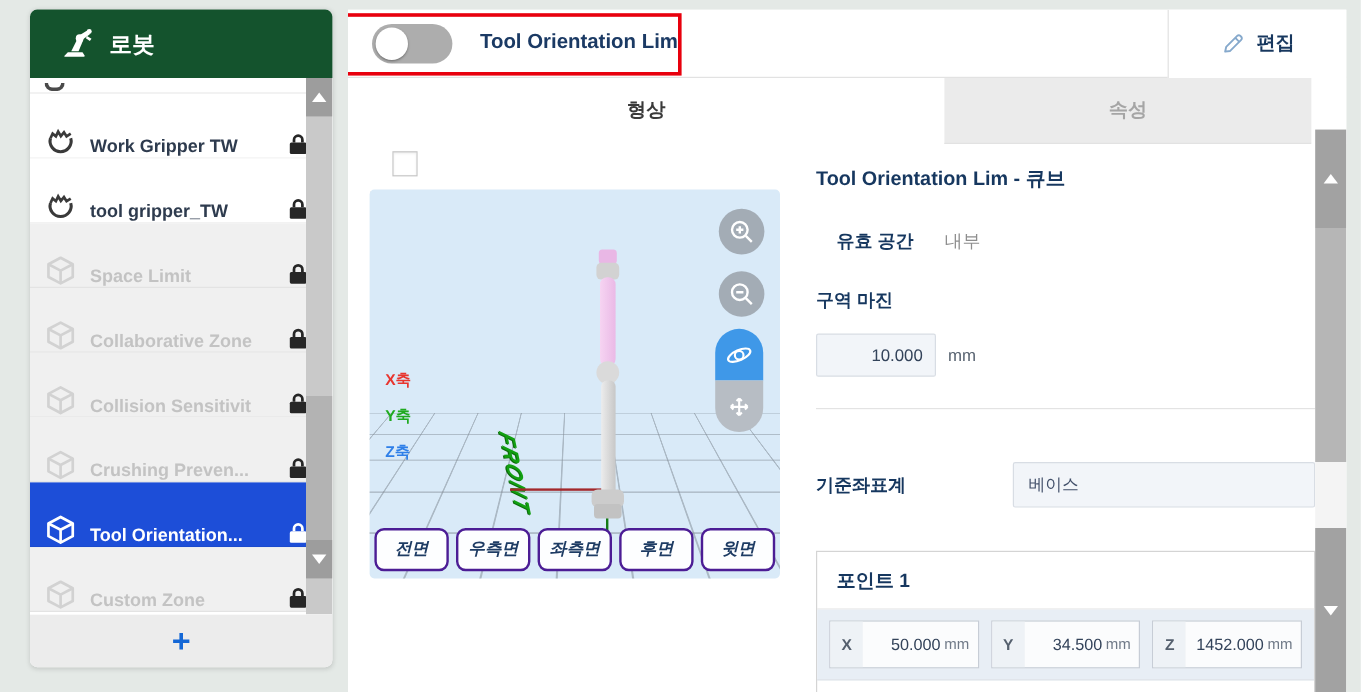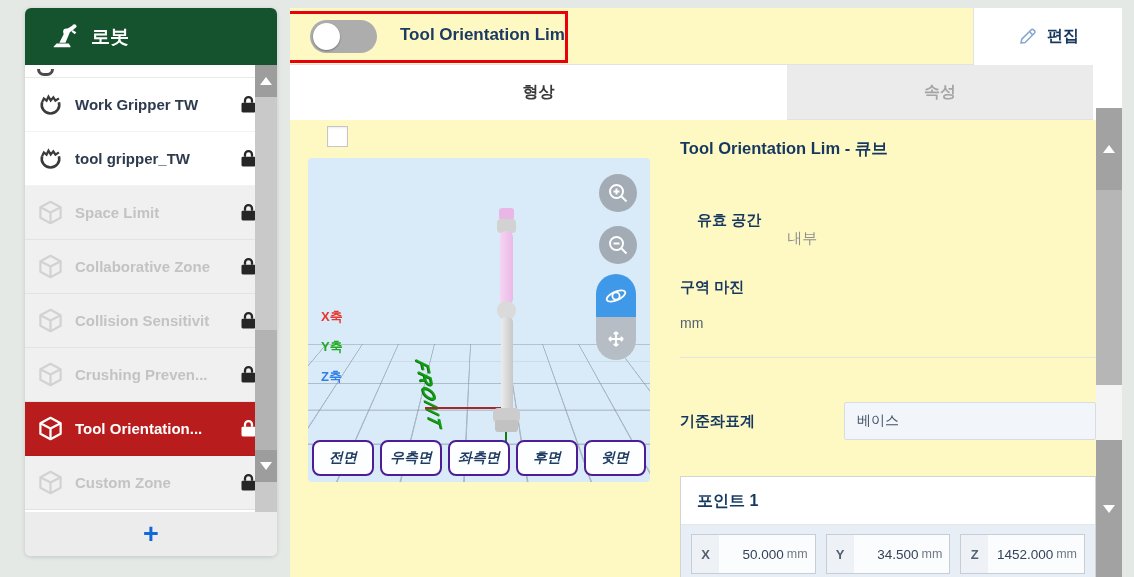--- a/index.html
+++ b/index.html
@@ -9,43 +9,43 @@
   
   .sidebar { position:absolute; left:25px; top:8px; width:252px; height:548px;
              border-radius:6px; box-shadow:0 1px 4px rgba(0,0,0,.15); background:#fff; }
   .sidebar-header { height:57px; background:#14532d; border-radius:6px 6px 0 0;
                     display:flex; align-items:center; padding-left:25px; gap:11px; }
   .sidebar-title { color:#fff; font-size:19px; font-weight:bold; }
   .sidebar-body { position:relative; height:447px; background:#fff; overflow:hidden; }
   .partial-row { height:13px; background:#fff; border-bottom:1px solid #e9e9e9; position:relative; }
   .partial-row .sliver { position:absolute; left:12px; top:4px; width:17px; height:7px;
                          border:3px solid #4a4a4a; border-top:none; border-radius:0 0 9px 9px; }
-  .s-row { height:54px; display:flex; align-items:center; padding:0 6px 0 12px;
+  .s-row { height:54px; display:flex; align-items:flex-end; padding:0 6px 0 12px;
            border-bottom:1px solid rgba(0,0,0,.05); width:240px; }
   .s-row .ic { width:27px; height:27px; flex:0 0 27px; margin-right:11px; color:#3a3a3a; }
   .s-row .lbl { flex:1; font-size:15px; font-weight:bold; color:#2e3b4e; white-space:nowrap; overflow:hidden; }
   .s-row .lock { width:21px; height:21px; flex:0 0 21px; color:#262626; }
   .s-row.disabled { background:#f0f0f0; }
   .s-row.disabled .lbl { color:#c3c3c3; }
   .s-row.disabled .ic { color:#d2d2d2; }
-  .s-row.selected { background:#b91c1c; }
+  .s-row.selected { background:#1d4ed8; }
   .s-row.selected .lbl, .s-row.selected .ic, .s-row.selected .lock { color:#fff; }
   .side-scroll { position:absolute; right:0; top:0; width:22px; height:447px; background:#c9c9c9; }
   .side-scroll .btn-up, .side-scroll .btn-dn { position:absolute; left:0; width:22px; height:32px;
         background:#9d9d9d; display:flex; align-items:center; justify-content:center; }
   .side-scroll .btn-up { top:0; } .side-scroll .btn-dn { bottom:30px; }
   .side-scroll .thumb { position:absolute; left:0; top:265px; width:22px; height:145px; background:#b3b3b3; }
   .tri-up { width:0; height:0; border-left:6px solid transparent; border-right:6px solid transparent; border-bottom:8px solid #fff; }
   .tri-dn { width:0; height:0; border-left:6px solid transparent; border-right:6px solid transparent; border-top:8px solid #fff; }
   .sidebar-add { height:44px; background:#ececec; border-radius:0 0 6px 6px;
                  display:flex; align-items:center; justify-content:center; }
   .sidebar-add span { color:#1467d6; font-size:27px; font-weight:bold; line-height:1; }
 
   
-  .main { position:absolute; left:290px; top:8px; width:832px; height:569px; background:#fef9c3; overflow:hidden; }
+  .main { position:absolute; left:290px; top:8px; width:832px; height:569px; background:#ffffff; overflow:hidden; }
   .main-header { position:relative; height:57px; border-bottom:1px solid #e2e2e2; }
   .annotation { position:absolute; left:-3px; top:3px; width:281px; height:52px;
                 border:3px solid #e8000d; pointer-events:none; z-index:5; }
   .toggle { position:absolute; left:20px; top:12px; width:67px; height:33px;
             background:#adadad; border-radius:17px; }
   .toggle .knob { position:absolute; left:3px; top:3px; width:27px; height:27px;
                   background:#fff; border-radius:50%; box-shadow:0 1px 2px rgba(0,0,0,.35); }
   .main-title { position:absolute; left:110px; top:17px; font-size:17px; font-weight:bold; color:#1b3a64; }
   .edit-btn { position:absolute; right:0; top:0; width:149px; height:57px; border-left:1px solid #e2e2e2;
               display:flex; align-items:center; justify-content:center; gap:9px; background:#fff; }
@@ -97,21 +97,21 @@
   .r-base  { position:absolute; left:187px; top:262px; width:23px; height:12px; background:#c2c2c2; border-radius:3px; }
   .view-btns { position:absolute; left:4px; right:4px; bottom:6px; display:flex; gap:6px; z-index:3; }
   .view-btns button { flex:1; height:36px; background:#fdfeff; border:2px solid #4c1d95; border-radius:8px;
                       font-size:14px; font-weight:bold; color:#1e3c64; font-family:inherit;font-style:italic; }
 
   
   .props { position:absolute; left:390px; top:112px; width:416px; }
   .p-title { margin-top:18px; font-size:16.5px; font-weight:bold; color:#16375f; }
   .p-valid { margin-top:32px; display:flex; align-items:center; gap:26px; }
   .p-valid .l { font-size:15px; font-weight:bold; color:#16375f;margin-left:17px; }
-  .p-valid .v { font-size:15px; color:#8e8e8e;margin-top:37px; }
+  .p-valid .v { font-size:15px; color:#8e8e8e; }
   .p-margin-lbl { margin-top:30px; font-size:15px; font-weight:bold; color:#16375f; }
   .p-margin-row { margin-top:18px; display:flex; align-items:center; gap:10px; }
   .num-input { width:100px; height:36px; background:#f2f5f9; border:1px solid #d8dde4; border-radius:2px;
                text-align:right; padding:0 10px; font-size:14px; color:#33435a; font-family:inherit; }
   .unit { font-size:14px; color:#55606e; }
   .p-div { margin-top:26px; border-top:1px solid #e3e3e3; }
   .p-ref { margin-top:44px; display:flex; align-items:center; justify-content:space-between; }
   .p-ref .l { font-size:15px; font-weight:bold; color:#16375f; }
   .txt-input { width:252px; height:38px; background:#f2f5f9; border:1px solid #d8dde4; border-radius:2px;
                padding:0 12px; font-size:14px; color:#42506a; font-family:inherit; }
@@ -403,20 +403,21 @@
   <div class="props">
     <div class="p-title">Tool Orientation Lim - 큐브</div>
 
     <div class="p-valid">
       <span class="l">유효 공간</span>
       <span class="v">내부</span>
     </div>
 
     <div class="p-margin-lbl">구역 마진</div>
     <div class="p-margin-row">
+      <input class="num-input" readonly="" value="10.000" style="">
       <span class="unit">mm</span>
     </div>
 
     <div class="p-div"></div>
 
     <div class="p-ref">
       <span class="l">기준좌표계</span>
       <input class="txt-input" readonly="" value="베이스" style="">
     </div>
 

